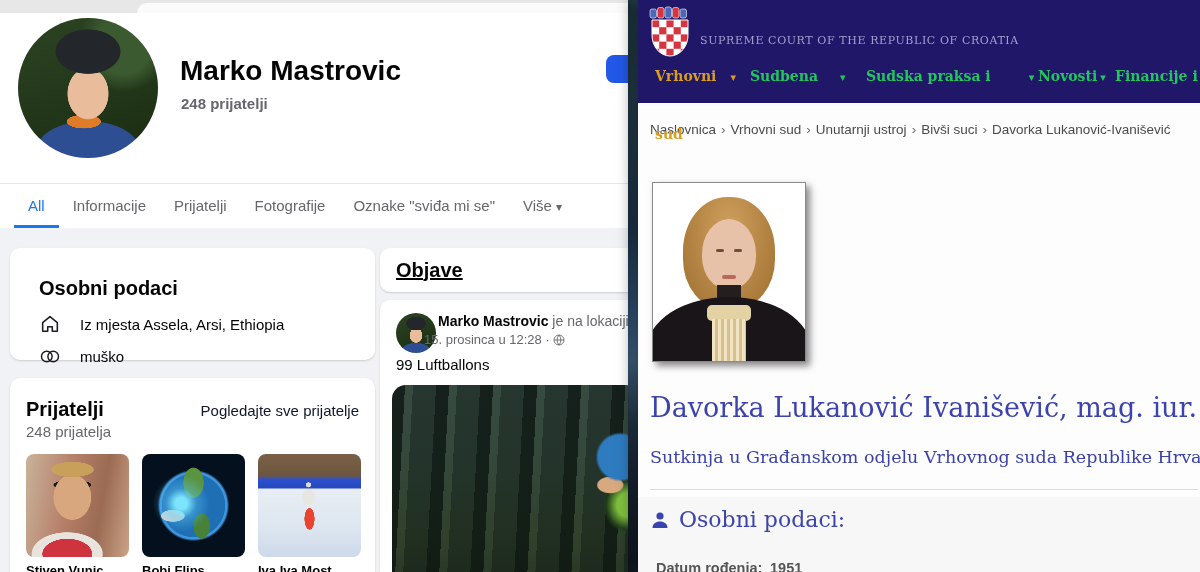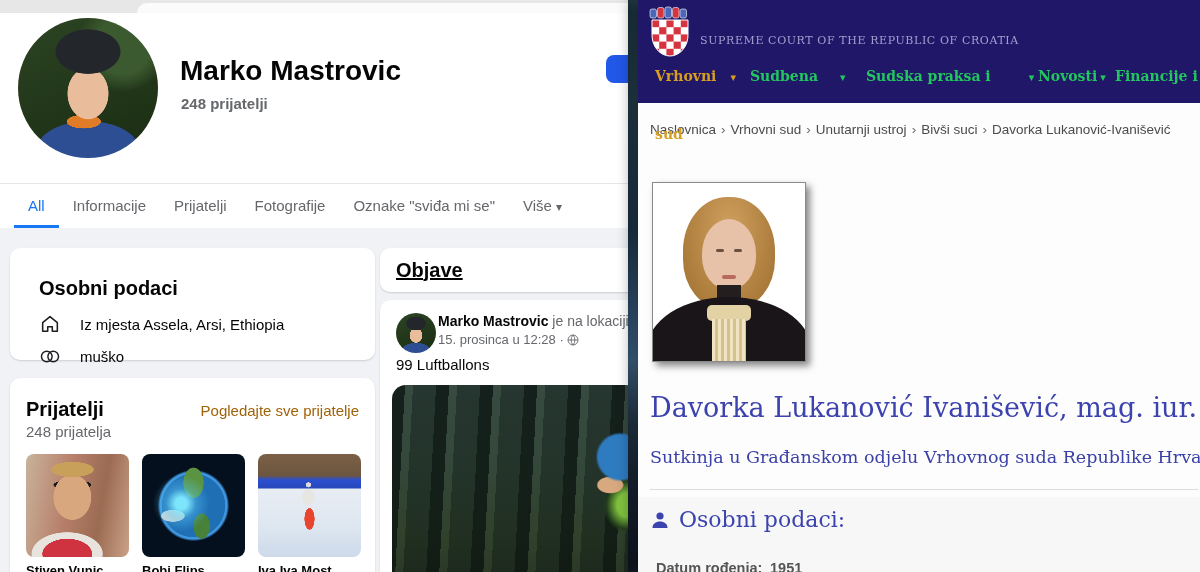--- a/index.html
+++ b/index.html
@@ -27,21 +27,21 @@
   .fb-tab.active{color:#1877f2;box-shadow:inset 0 -3px 0 #1877f2;}
   .fb-tab .caret{font-size:12px;margin-left:4px;}
   .fb-card{position:absolute;background:#fff;border-radius:10px;box-shadow:0 1px 2px rgba(0,0,0,.15);}
   .card-title{font-size:20px;font-weight:700;color:#050505;}
   .about-card{left:10px;top:248px;width:365px;height:112px;padding:29px;box-sizing:border-box;}
   .about-row{display:flex;align-items:center;margin-top:13px;gap:19px;}
   .about-row svg{flex:0 0 auto;}
   .about-text{font-size:15px;font-weight:500;color:#050505;}
   .friends-card{left:10px;top:378px;width:365px;height:210px;padding:16px;box-sizing:border-box;}
   .friends-head{display:flex;justify-content:space-between;align-items:baseline;}
-  .see-all{font-size:15px;color:#a16207;cursor:pointer;margin-top:8px;}
+  .see-all{font-size:15px;color:#0f172a;cursor:pointer;margin-top:8px;}
   .friends-sub{font-size:15px;color:#65676b;margin-top:2px;}
   .friends-grid{display:flex;gap:13px;margin-top:14px;}
   .friend{width:103px;}
   .friend-photo{width:103px;height:103px;border-radius:8px;cursor:pointer;}
   .friend-name{font-size:13px;font-weight:600;color:#050505;margin-top:6px;}
   .photo-stiven{background:
       radial-gradient(ellipse 34% 12% at 45% 15%,#c9a05a 0 60%,transparent 62%),
       radial-gradient(ellipse 30% 36% at 45% 42%,#d9a77e 0 60%,transparent 62%),
       radial-gradient(ellipse 30% 8% at 45% 30%,#1a1a1a 0 60%,transparent 62%),
       radial-gradient(ellipse 46% 28% at 40% 97%,#cf3340 0 52%,#e8e3dd 53% 74%,transparent 76%),
@@ -61,21 +61,21 @@
   .objave-card{left:380px;top:248px;width:260px;height:44px;display:flex;align-items:center;padding-left:16px;box-sizing:border-box;text-decoration:underline;}
   .post-card{left:380px;top:300px;width:260px;height:272px;border-radius:10px 10px 0 0;text-align:right;}
   .post-avatar{position:absolute;left:16px;top:13px;width:40px;height:40px;border-radius:50%;cursor:pointer;
     background:
       radial-gradient(ellipse 40% 28% at 50% 26%,#23262b 0 60%,transparent 62%),
       radial-gradient(ellipse 26% 30% at 50% 56%,#e9bd9c 0 60%,transparent 62%),
       radial-gradient(ellipse 52% 30% at 50% 96%,#2e4e93 0 70%,transparent 72%),
       linear-gradient(160deg,#2c4423,#1a2c12);}
   .post-name-line{position:absolute;left:58px;top:13px;font-size:14px;color:#65676b;white-space:nowrap;}
   .post-name-line b{color:#050505;font-weight:600;cursor:pointer;}
-  .post-time{position:absolute;left:58px;top:32px;font-size:13px;color:#65676b;display:flex;align-items:center;gap:3px;}
+  .post-time{position:absolute;left:44px;top:32px;font-size:13px;color:#65676b;display:flex;align-items:center;gap:3px;}
   .post-body{position:absolute;left:16px;top:56px;font-size:15px;color:#050505;}
   .post-image{position:absolute;left:12px;top:85px;width:248px;height:200px;border-radius:14px;cursor:pointer;
     background:
       radial-gradient(ellipse 16% 20% at 92% 36%,#2e7bc0 0 55%,transparent 62%),
       radial-gradient(ellipse 9% 7% at 88% 50%,#d8a87e 0 55%,transparent 62%),
       radial-gradient(ellipse 14% 20% at 95% 60%,#7fc13e 0 30%,#23401c 60%,transparent 70%),
       repeating-linear-gradient(93deg,rgba(16,26,20,.85) 0 13px,rgba(62,80,56,.5) 13px 21px,rgba(32,46,34,.65) 21px 44px),
       linear-gradient(180deg,#31454a 0%,#2a3f3c 40%,#22331f 75%,#141d12 100%);}
   
   .court-window{position:absolute;left:638px;top:0;width:562px;height:572px;background:#fdfdfd;overflow:hidden;

